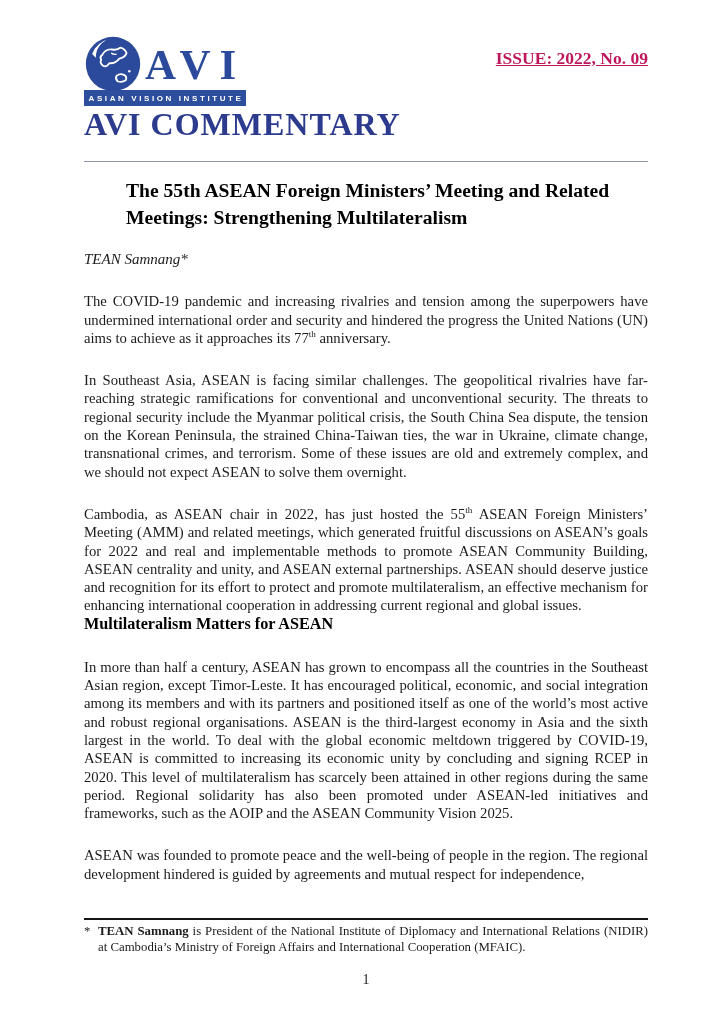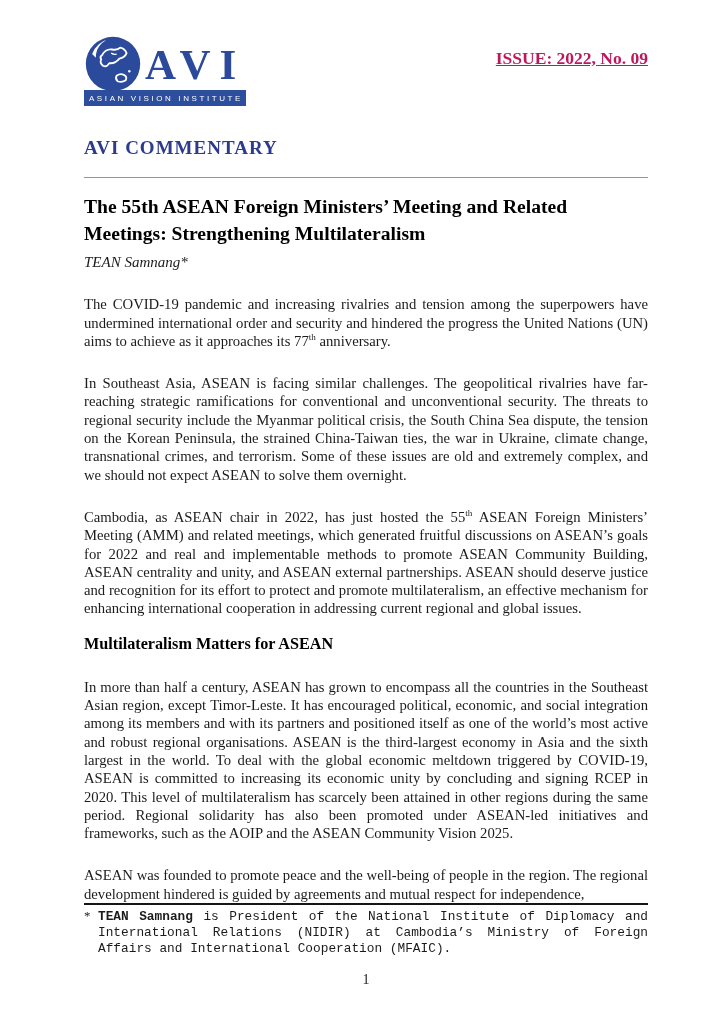--- a/index.html
+++ b/index.html
@@ -22,67 +22,66 @@
   .globe { width:58px; height:58px; flex:0 0 auto; }
   .logo-acronym {
     font-family:"Liberation Serif", serif;
     font-weight:bold; font-size:43px; line-height:1;
     letter-spacing:9px; color:#2b4a9b; margin-left:3px;
   }
   .logo-banner {
     margin-top:-4px;
     background:#2d4d9d; color:#ffffff;
     font-family:"Liberation Sans", sans-serif;
-    font-weight:normal; font-size:8px; letter-spacing:2.6px;
+    font-weight:bold; font-size:8px; letter-spacing:2.6px;
     text-align:center; padding:4px 2px 3px 4px;
   }
   .issue {
     margin-top:14px;
     font-weight:bold; font-size:17.5px; color:#be185d;
     white-space:nowrap;
     text-decoration:underline;
   }
 
   
   .masthead {
-    margin-top:31px;
-    font-weight:bold; font-size:19px; letter-spacing:1px;
+    font-weight:bold; font-size:32px; letter-spacing:1px;
     color:#2c3b8d;
   }
   .dateline { margin-top:7px; font-weight:bold; font-size:15px; color:#000; }
   .header-rule { margin-top:18px; border:0; border-top:1.6px solid #8f93ab; }
 
   
   .article-title {
     margin-top:16px;
-    font-weight:bold; font-size:19.6px; line-height:1.36; color:#000;
+    font-weight:bold; font-size:19.6px; line-height:1.36; color:#000;margin-left:42px;
   }
-  .article-author { margin-top:7px; font-style:italic; font-size:15px; }
+  .article-author { margin-top:20px; font-style:italic; font-size:15px; }
   .article-body p.body-paragraph {
     margin-top:24px;
     font-size:14.7px; line-height:18.3px;
     text-align:justify;
   }
   .article-body p.body-paragraph sup {
     font-size:0.62em; line-height:0; vertical-align:super;
   }
   .article-body h2.section-heading {
-    margin-top:17px; margin-bottom:3px;
+    margin-bottom:3px;
     font-size:16.2px; font-weight:bold; color:#000;
   }
 
   
   .footer { margin-top:auto; }
   .footnote-rule { border:0; border-top:2.4px solid #151515; }
   .footnote {
     display:flex; margin-top:4px;
     font-size:12.8px; line-height:15.8px; text-align:justify;
   }
   .fn-marker { flex:0 0 14px; }
-  .fn-body { flex:1;font-family:Liberation Mono, monospace; }
+  .fn-body { flex:1; }
   .page-number { text-align:center; margin-top:16px; font-size:14px; color:#222; }
 </style>
 </head>
 <body>
 
 <div class="page">
 
   <div class="header-row">
     <div class="logo-lockup">
       <div class="logo-top">

